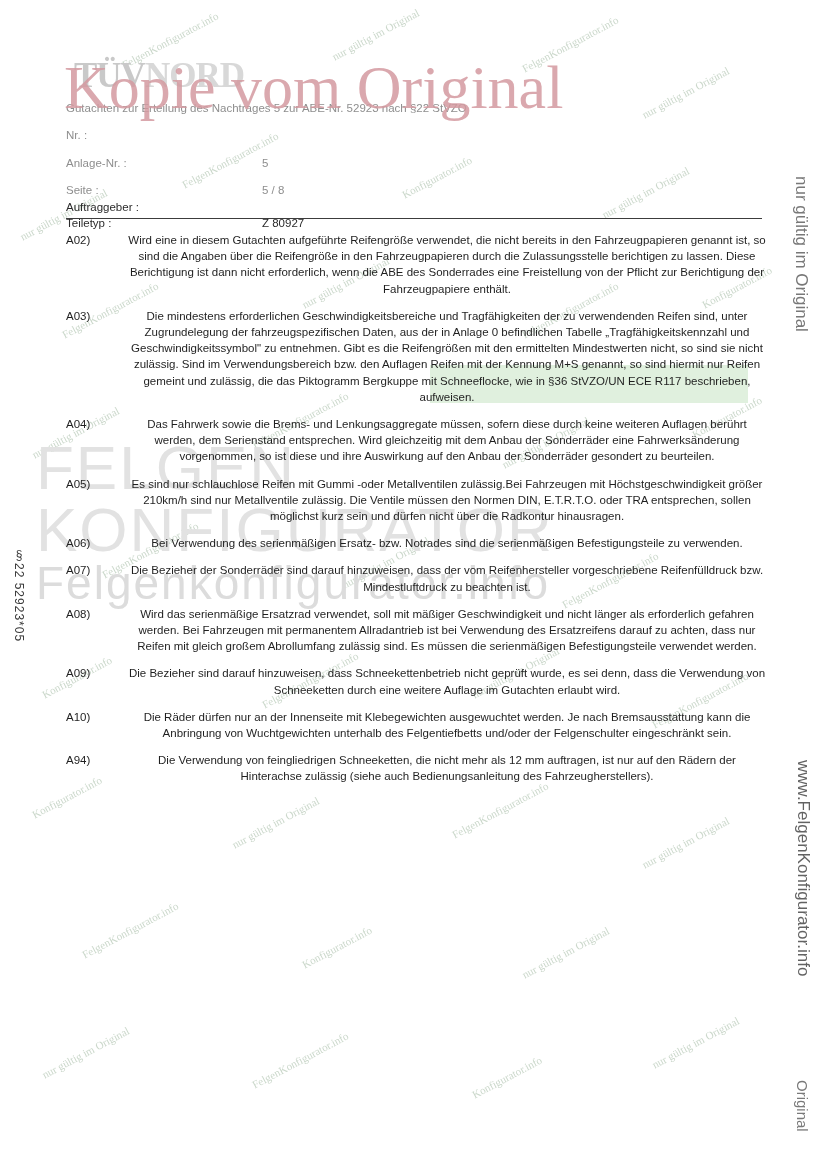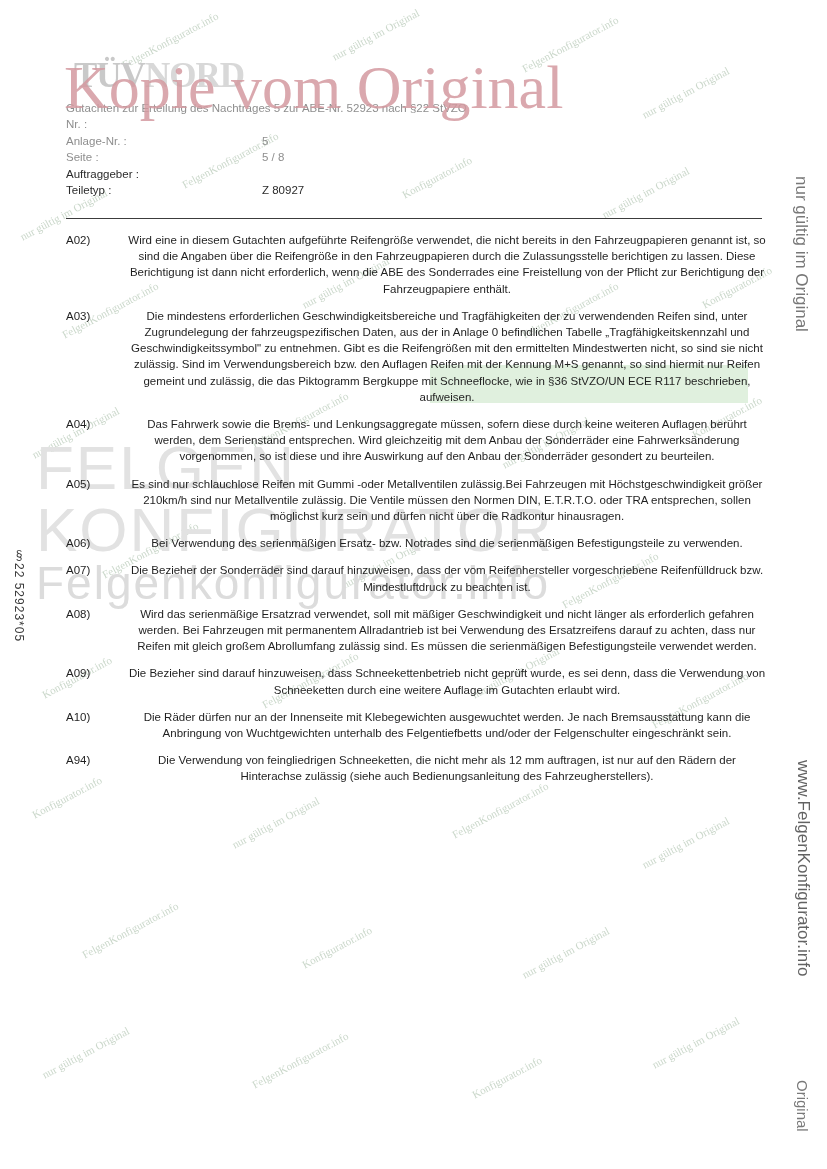--- a/index.html
+++ b/index.html
@@ -132,21 +132,21 @@
     color: #2b2b2b;
   }
   .hdr-row {
     display: flex;
   }
   .hdr-row .k {
     width: 196px;
     flex: none;
   }
   .hdr-row .v { flex: 1; }
-  .hdr-row.faded .k, .hdr-row.faded .v { color: #8e8e8e; }
+  .hdr-row.faded .k, .hdr-row.faded .v { color: #8e8e8e; margin-top: 11px; }
   .hdr-title {
     color: #8e8e8e;
   }
 
   .rule {
     position: absolute;
     left: 66px;
     top: 218px;
     width: 696px;
     height: 1px;

